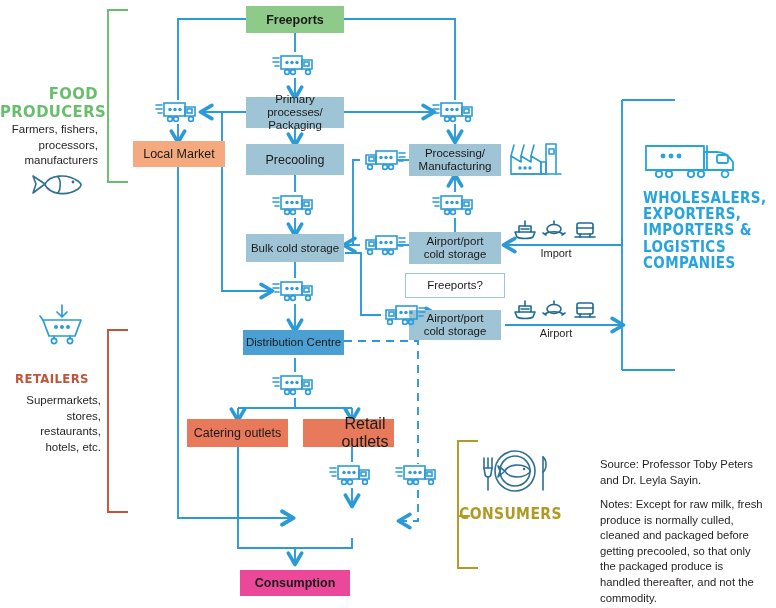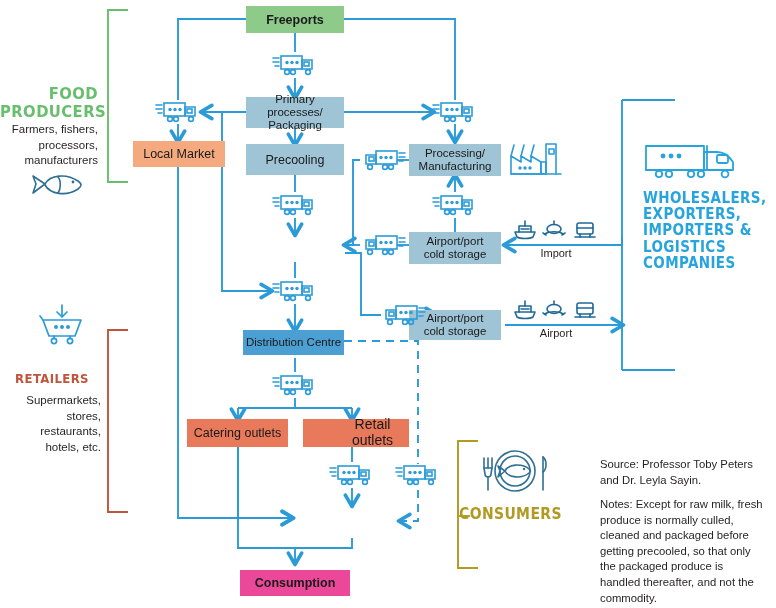--- a/index.html
+++ b/index.html
@@ -180,50 +180,56 @@
 
   <div class="node n-blue" style="left:246px;top:97px;width:98px;height:31px;">
     <span style="white-space:pre-line">Primary processes/
 Packaging</span>
   </div>
 
   <div class="node n-blue" style="left:246px;top:144px;width:98px;height:31px;font-size:12.5px;">
     <span>Precooling</span>
   </div>
 
+  <div class="node n-blue" style="left:246px;top:234px;width:98px;height:28px;">
+    <span>Bulk cold storage</span>
+  </div>
 
   <div class="node n-orange-l" style="left:133px;top:141px;width:92px;height:26px;font-size:12.5px;">
     <span>Local Market</span>
   </div>
 
   <div class="node n-blue" style="left:409px;top:144px;width:92px;height:32px;">
     <span style="white-space:pre-line">Processing/
 Manufacturing</span>
   </div>
 
   <div class="node n-blue" style="left:409px;top:232px;width:92px;height:32px;">
     <span style="white-space:pre-line">Airport/port
 cold storage</span>
   </div>
 
+  <div class="node n-hollow" style="left:405px;top:273px;width:100px;height:25px;">
+    <span>Freeports?</span>
+  </div>
 
   <div class="node n-blue" style="left:409px;top:310px;width:92px;height:30px;">
     <span style="white-space:pre-line">Airport/port
 cold storage</span>
   </div>
 
   <div class="node n-dblue" style="left:243px;top:330px;width:101px;height:25px;">
     <span>Distribution Centre</span>
   </div>
 
   <div class="node n-orange-d" style="left:187px;top:419px;width:101px;height:28px;font-size:12.5px;">
     <span>Catering outlets</span>
   </div>
 
-  <div class="node n-orange-d" style="left:303px;top:419px;width:106px;height:28px;font-size:14px;padding-left:33px;">
+  <div class="node n-orange-d" style="left:303px;top:419px;width:91px;height:28px;font-size:16px;padding-left:33px;">
     <span>Retail outlets</span>
   </div>
 
 
   <div class="node bold n-gold" style="left:240px;top:570px;width:110px;height:26px;">
     <span>Consumption</span>
   </div>
 
   <svg class="icon" style="left:272px;top:52px;width:46px;height:26px;" viewBox="0 0 46 26">
     <g fill="none" stroke="#2B9BD8" stroke-width="1.6" stroke-linecap="round">

